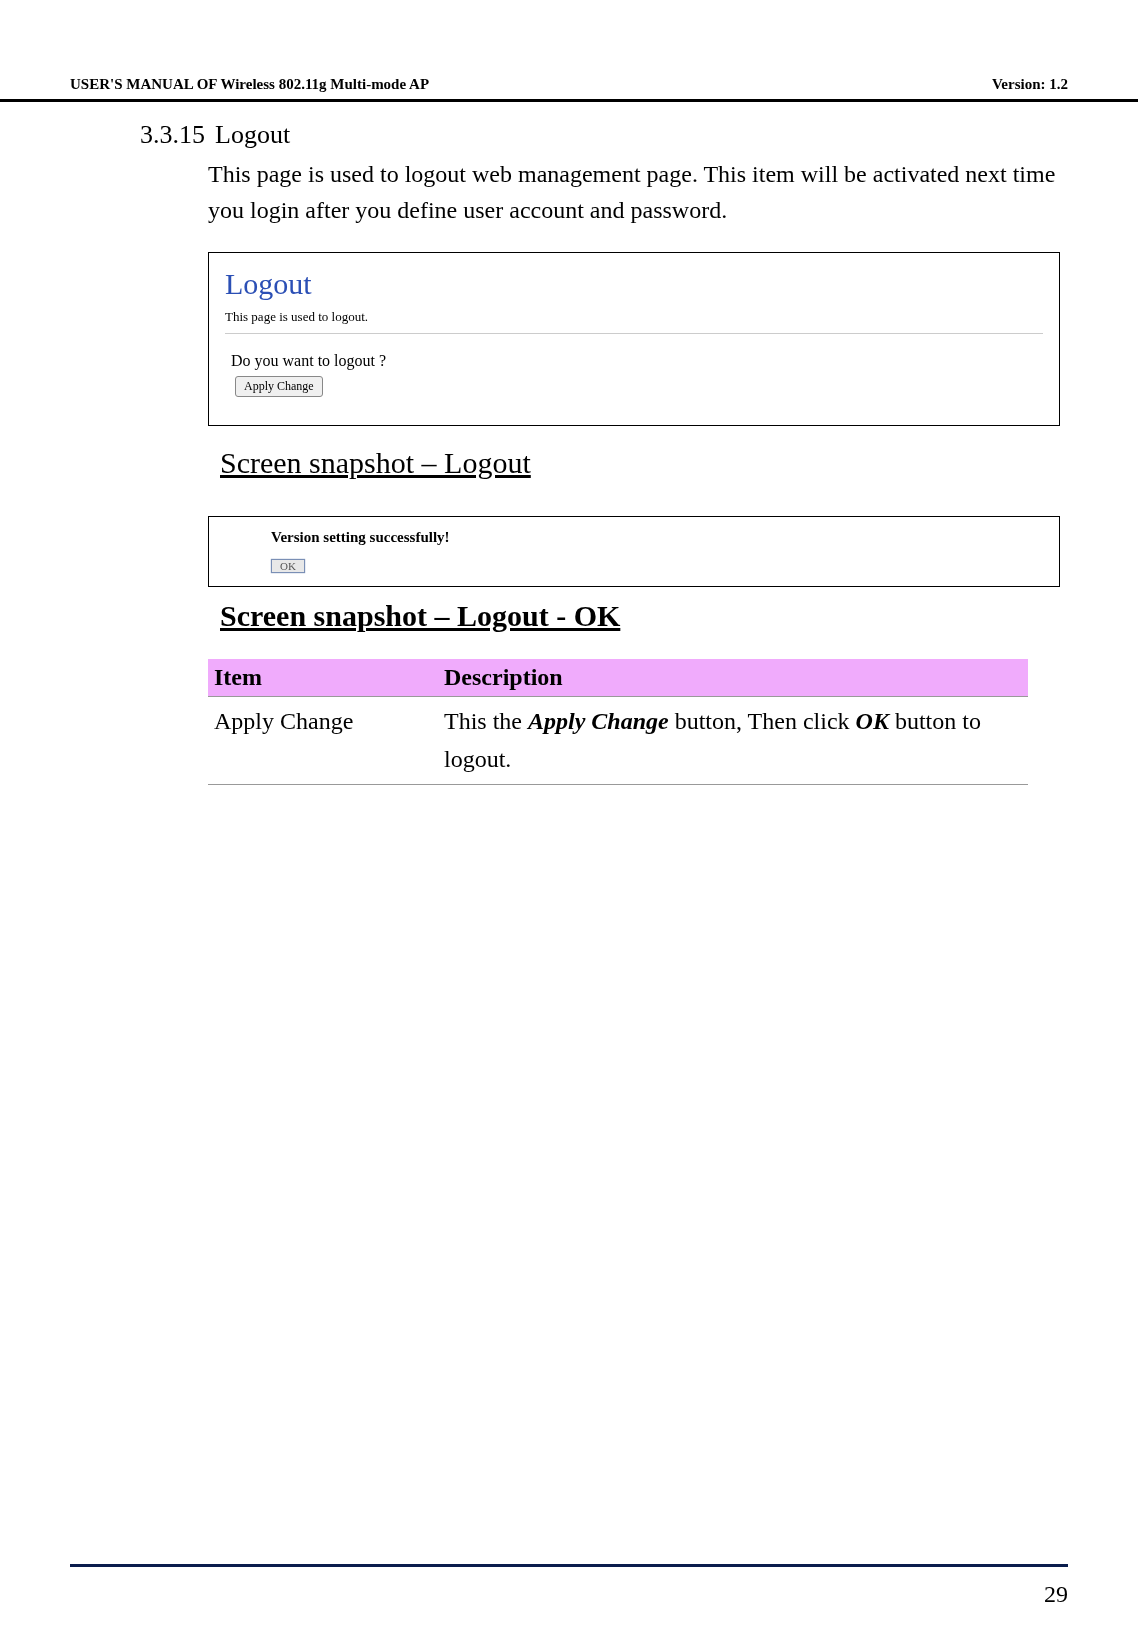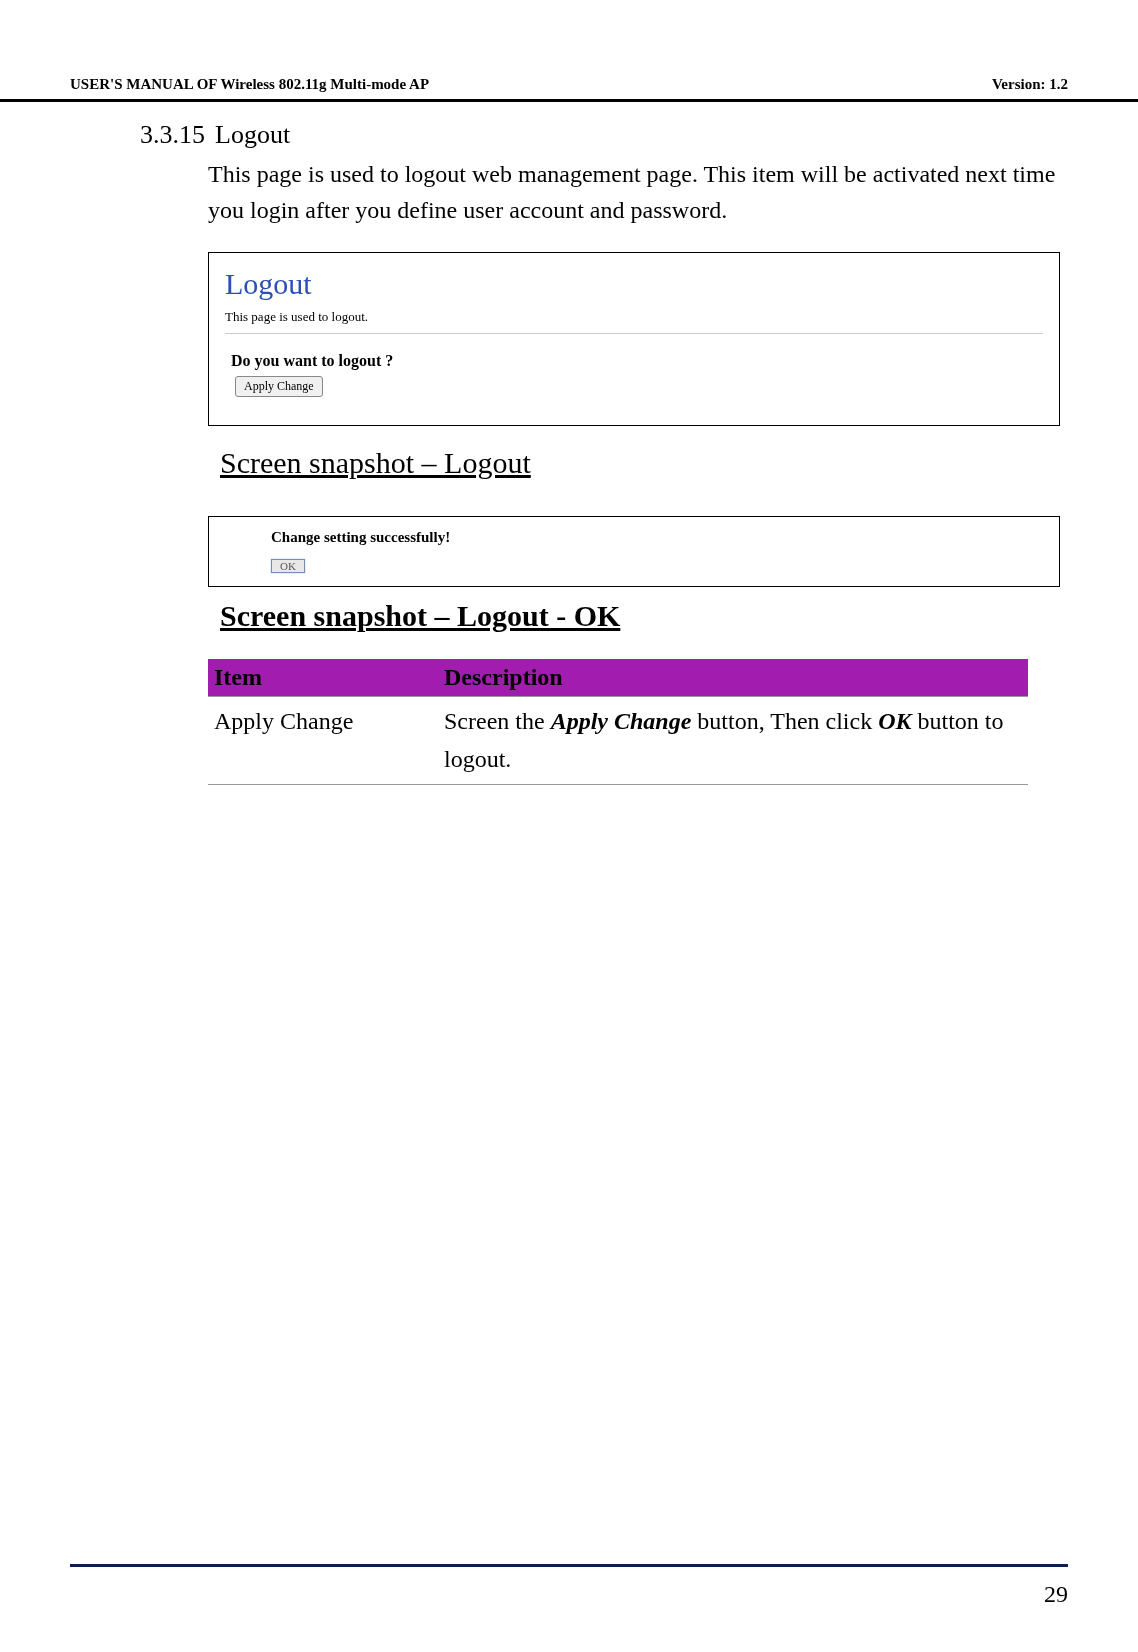--- a/index.html
+++ b/index.html
@@ -66,21 +66,21 @@
       font-size: 13px;
       margin-bottom: 8px;
     }
     .hr-line {
       border: none;
       border-top: 1px solid #ccc;
       margin-bottom: 18px;
     }
     .logout-question {
       font-size: 16px;
-      font-weight: bold;
+      font-weight: normal;
       margin-bottom: 6px;
       padding-left: 6px;
     }
     .apply-change-btn {
       font-size: 12px;
       padding: 2px 8px;
       margin-left: 10px;
       background: #f0f0f0;
       border: 1px solid #888;
       border-radius: 3px;
@@ -118,21 +118,21 @@
       box-shadow: 0 0 1px #7a8fb5;
     }
     .desc-table {
       margin-left: 68px;
       width: 820px;
       border-collapse: collapse;
       font-size: 24px;
     }
     .desc-table th {
       text-align: left;
-      background: #a21caf;
+      background: #f0abfc;
       font-weight: bold;
       padding: 5px 6px;
       border-bottom: 1px solid #999;
     }
     .desc-table th:first-child {
       width: 230px;
     }
     .desc-table td {
       padding: 5px 6px;
       vertical-align: top;
@@ -176,39 +176,39 @@
     <div class="logout-subtitle">This page is used to logout.</div>
     <hr class="hr-line">
     <div class="logout-question">Do you want to logout ?</div>
     <button class="apply-change-btn">Apply Change</button>
   </div>
 
   <p class="caption">Screen snapshot – Logout</p>
 
   <div class="screenshot-box2">
     <div class="inner-padding">
-      <div class="success-text">Change setting successfully!</div>
+      <div class="success-text">Version setting successfully!</div>
       <button class="ok-btn">OK</button>
     </div>
   </div>
 
   <p class="caption" style="margin-bottom:26px;font-weight:bold;">Screen snapshot – Logout - OK</p>
 
   <table class="desc-table">
     <thead>
       <tr>
         <th>Item</th>
         <th>Description</th>
       </tr>
     </thead>
     <tbody>
       <tr>
         <td>Apply Change</td>
         <td>
-          <span>Screen the </span><span class="italic-bold">Apply Change</span><span> button, Then click </span><span class="italic-bold">OK</span><span> button to logout.</span>
+          <span>This the </span><span class="italic-bold">Apply Change</span><span> button, Then click </span><span class="italic-bold">OK</span><span> button to logout.</span>
         </td>
       </tr>
     </tbody>
   </table>
 
 </div>
 
 <div class="page-footer">
   <span>29</span>
 </div>

